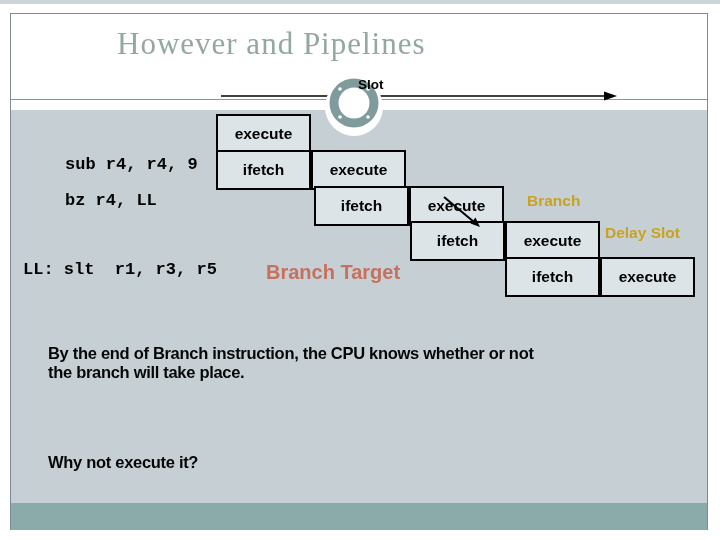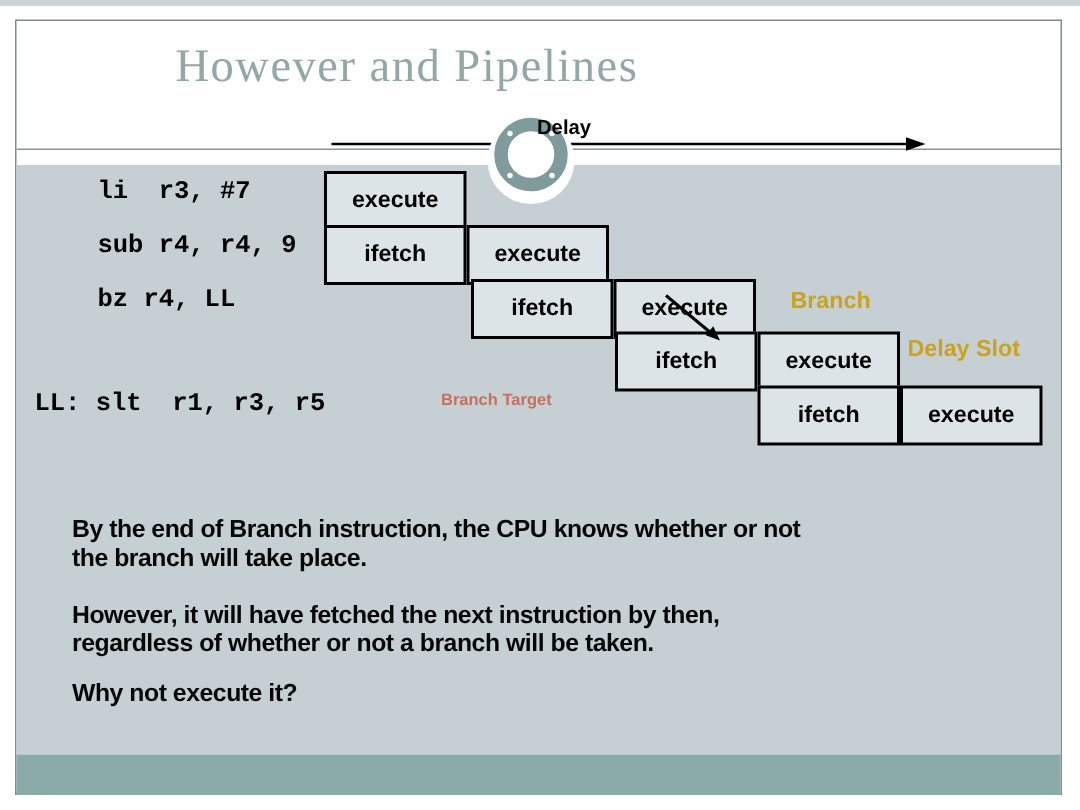--- a/index.html
+++ b/index.html
@@ -25,21 +25,21 @@
         box-sizing:border-box;display:flex;align-items:center;justify-content:center;
         font-weight:bold;font-size:15.5px;color:#000;}
   .b0{left:216px;top:114px}
   .b1{left:216px;top:150px}.b2{left:311px;top:150px}
   .b3{left:314px;top:186px}.b4{left:409px;top:186px}
   .b5{left:410px;top:221px}.b6{left:505px;top:221px}
   .b7{left:505px;top:257px}.b8{left:600px;top:257px}
   .anno{position:absolute;font-weight:bold;text-align:center;}
   .anno-branch{left:527px;top:192px;font-size:15.5px;color:#c9a21f;}
   .anno-delay{left:605px;top:224px;font-size:15.5px;color:#c9a21f;}
-  .anno-target{left:266px;top:261px;font-size:11px;color:#c7705d;margin-left:28px;}
+  .anno-target{left:266px;top:261px;font-size:20px;color:#c7705d;}
   .branch-arrow-svg{position:absolute;left:436px;top:191px;}
   .note{position:absolute;left:48px;width:630px;font-weight:bold;font-size:16.5px;
         line-height:18.5px;letter-spacing:-0.3px;white-space:pre-line;color:#060606;}
   .n0{top:344px}.n1{top:401px}.n2{top:453px}
 </style>
 </head>
 <body>
 
 <div class="canvas">
 
@@ -58,23 +58,22 @@
 
   <div class="halo"></div>
   <svg class="ring-svg" width="56" height="56" viewBox="0 0 56 56">
     <circle cx="28" cy="28" r="20" fill="none" stroke="#7f9b9b" stroke-width="9"></circle>
     <circle cx="14" cy="14" r="1.8" fill="#fff"></circle>
     <circle cx="42" cy="14" r="1.8" fill="#fff"></circle>
     <circle cx="14" cy="42" r="1.8" fill="#fff"></circle>
     <circle cx="42" cy="42" r="1.8" fill="#fff"></circle>
   </svg>
 
-  <div class="time-label">Delay</div>
+  <div class="time-label">Slot</div>
 
-  <div class="ins i0">li  r3, #7</div>
   <div class="ins i1">sub r4, r4, 9</div>
   <div class="ins i2">bz r4, LL</div>
   <div class="ins i4">LL: slt  r1, r3, r5</div>
 
   <div class="pbox b0">execute</div>
   <div class="pbox b1">ifetch</div>
   <div class="pbox b2">execute</div>
   <div class="pbox b3">ifetch</div>
   <div class="pbox b4">execute</div>
   <div class="pbox b5">ifetch</div>
@@ -86,17 +85,15 @@
     <line x1="8" y1="6" x2="38" y2="31" stroke="#000" stroke-width="2"></line>
     <polygon points="34.5,32.5 44,36 39.5,26.5" fill="#000"></polygon>
   </svg>
 
   <div class="anno anno-branch">Branch</div>
   <div class="anno anno-delay">Delay Slot</div>
   <div class="anno anno-target">Branch Target</div>
 
   <div class="note n0">By the end of Branch instruction, the CPU knows whether or not
 the branch will take place.</div>
-  <div class="note n1">However, it will have fetched the next instruction by then,
-regardless of whether or not a branch will be taken.</div>
   <div class="note n2">Why not execute it?</div>
 
 </div>
 
 </body></html>

